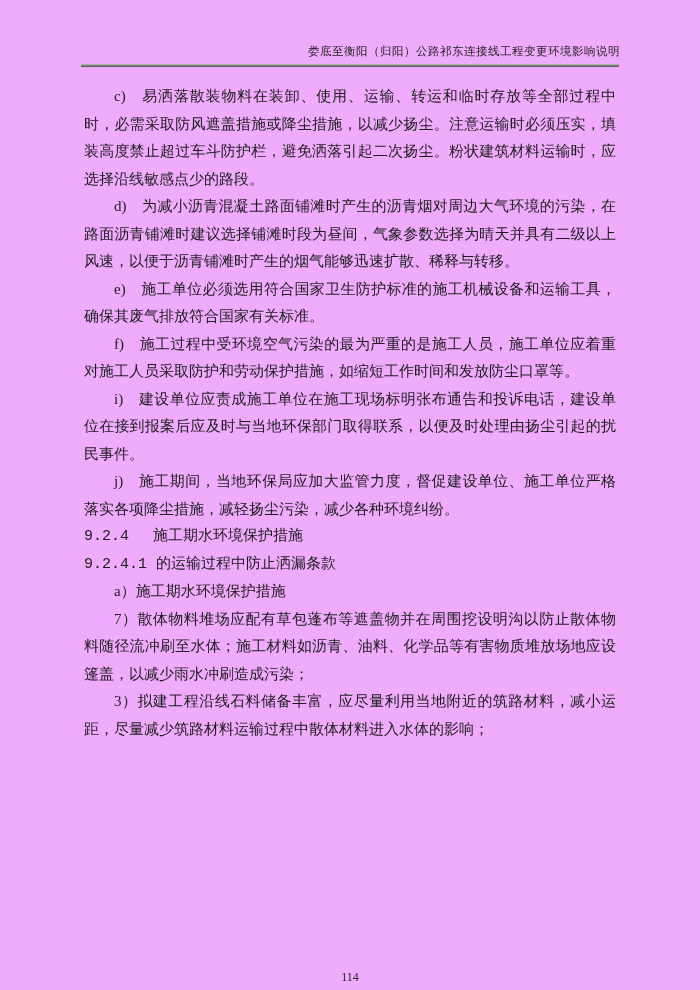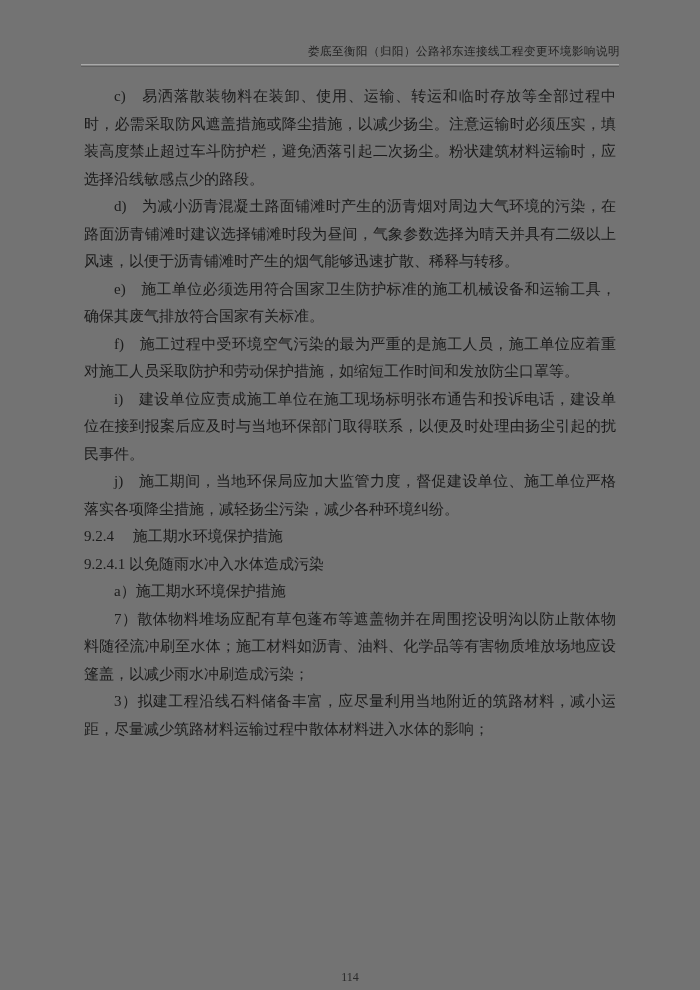--- a/index.html
+++ b/index.html
@@ -1,21 +1,21 @@
 <!DOCTYPE html>
 <html lang="zh"><head>
 <meta charset="utf-8">
 <style>
   html, body { margin: 0; padding: 0; background: #e8e8e8; }
   .page {
     position: relative;
     width: 700px;
     height: 990px;
     margin: 0 auto;
-    background: #737373;
+    background: #f0abfc;
     font-family: "Liberation Serif", "DejaVu Serif", serif;
     color: #1b1b1b;
     overflow: hidden;
   }
   .header {
     position: absolute;
     top: 44px;
     left: 82px;
     right: 80px;
     text-align: right;
@@ -35,21 +35,21 @@
     position: absolute;
     top: 83px;
     left: 84px;
     width: 532px;
     font-size: 15px;
     line-height: 27.5px;
     text-align: justify;
     text-justify: inter-ideograph;
   }
   .para { text-indent: 30px; margin: 0; }
-  .heading { text-indent: 0; margin: 0; }
+  .heading { text-indent: 0; margin: 0; font-family: Liberation Mono, monospace; }
   .footer {
     position: absolute;
     top: 922px;
     left: 0;
     width: 100%;
     text-align: center;
     font-size: 12px;
     color: #2a2a2a;
     margin-top: 48px;
   }
@@ -65,21 +65,21 @@
   <div class="header-rule"></div>
 
   <div class="content">
     <p class="para">c)　易洒落散装物料在装卸、使用、运输、转运和临时存放等全部过程中时，必需采取防风遮盖措施或降尘措施，以减少扬尘。注意运输时必须压实，填装高度禁止超过车斗防护栏，避免洒落引起二次扬尘。粉状建筑材料运输时，应选择沿线敏感点少的路段。</p>
     <p class="para">d)　为减小沥青混凝土路面铺滩时产生的沥青烟对周边大气环境的污染，在路面沥青铺滩时建议选择铺滩时段为昼间，气象参数选择为晴天并具有二级以上风速，以便于沥青铺滩时产生的烟气能够迅速扩散、稀释与转移。</p>
     <p class="para">e)　施工单位必须选用符合国家卫生防护标准的施工机械设备和运输工具，确保其废气排放符合国家有关标准。</p>
     <p class="para">f)　施工过程中受环境空气污染的最为严重的是施工人员，施工单位应着重对施工人员采取防护和劳动保护措施，如缩短工作时间和发放防尘口罩等。</p>
     <p class="para">i)　建设单位应责成施工单位在施工现场标明张布通告和投诉电话，建设单位在接到报案后应及时与当地环保部门取得联系，以便及时处理由扬尘引起的扰民事件。</p>
     <p class="para">j)　施工期间，当地环保局应加大监管力度，督促建设单位、施工单位严格落实各项降尘措施，减轻扬尘污染，减少各种环境纠纷。</p>
     <p class="heading">9.2.4　 施工期水环境保护措施</p>
-    <p class="heading">9.2.4.1  以免随雨水冲入水体造成污染</p>
+    <p class="heading">9.2.4.1  的运输过程中防止洒漏条款</p>
     <p class="para">a）施工期水环境保护措施</p>
     <p class="para">7）散体物料堆场应配有草包蓬布等遮盖物并在周围挖设明沟以防止散体物料随径流冲刷至水体；施工材料如沥青、油料、化学品等有害物质堆放场地应设篷盖，以减少雨水冲刷造成污染；</p>
     <p class="para">3）拟建工程沿线石料储备丰富，应尽量利用当地附近的筑路材料，减小运距，尽量减少筑路材料运输过程中散体材料进入水体的影响；</p>
   </div>
 
   <div class="footer">
     <span>114</span>
   </div>
 
 </div>

